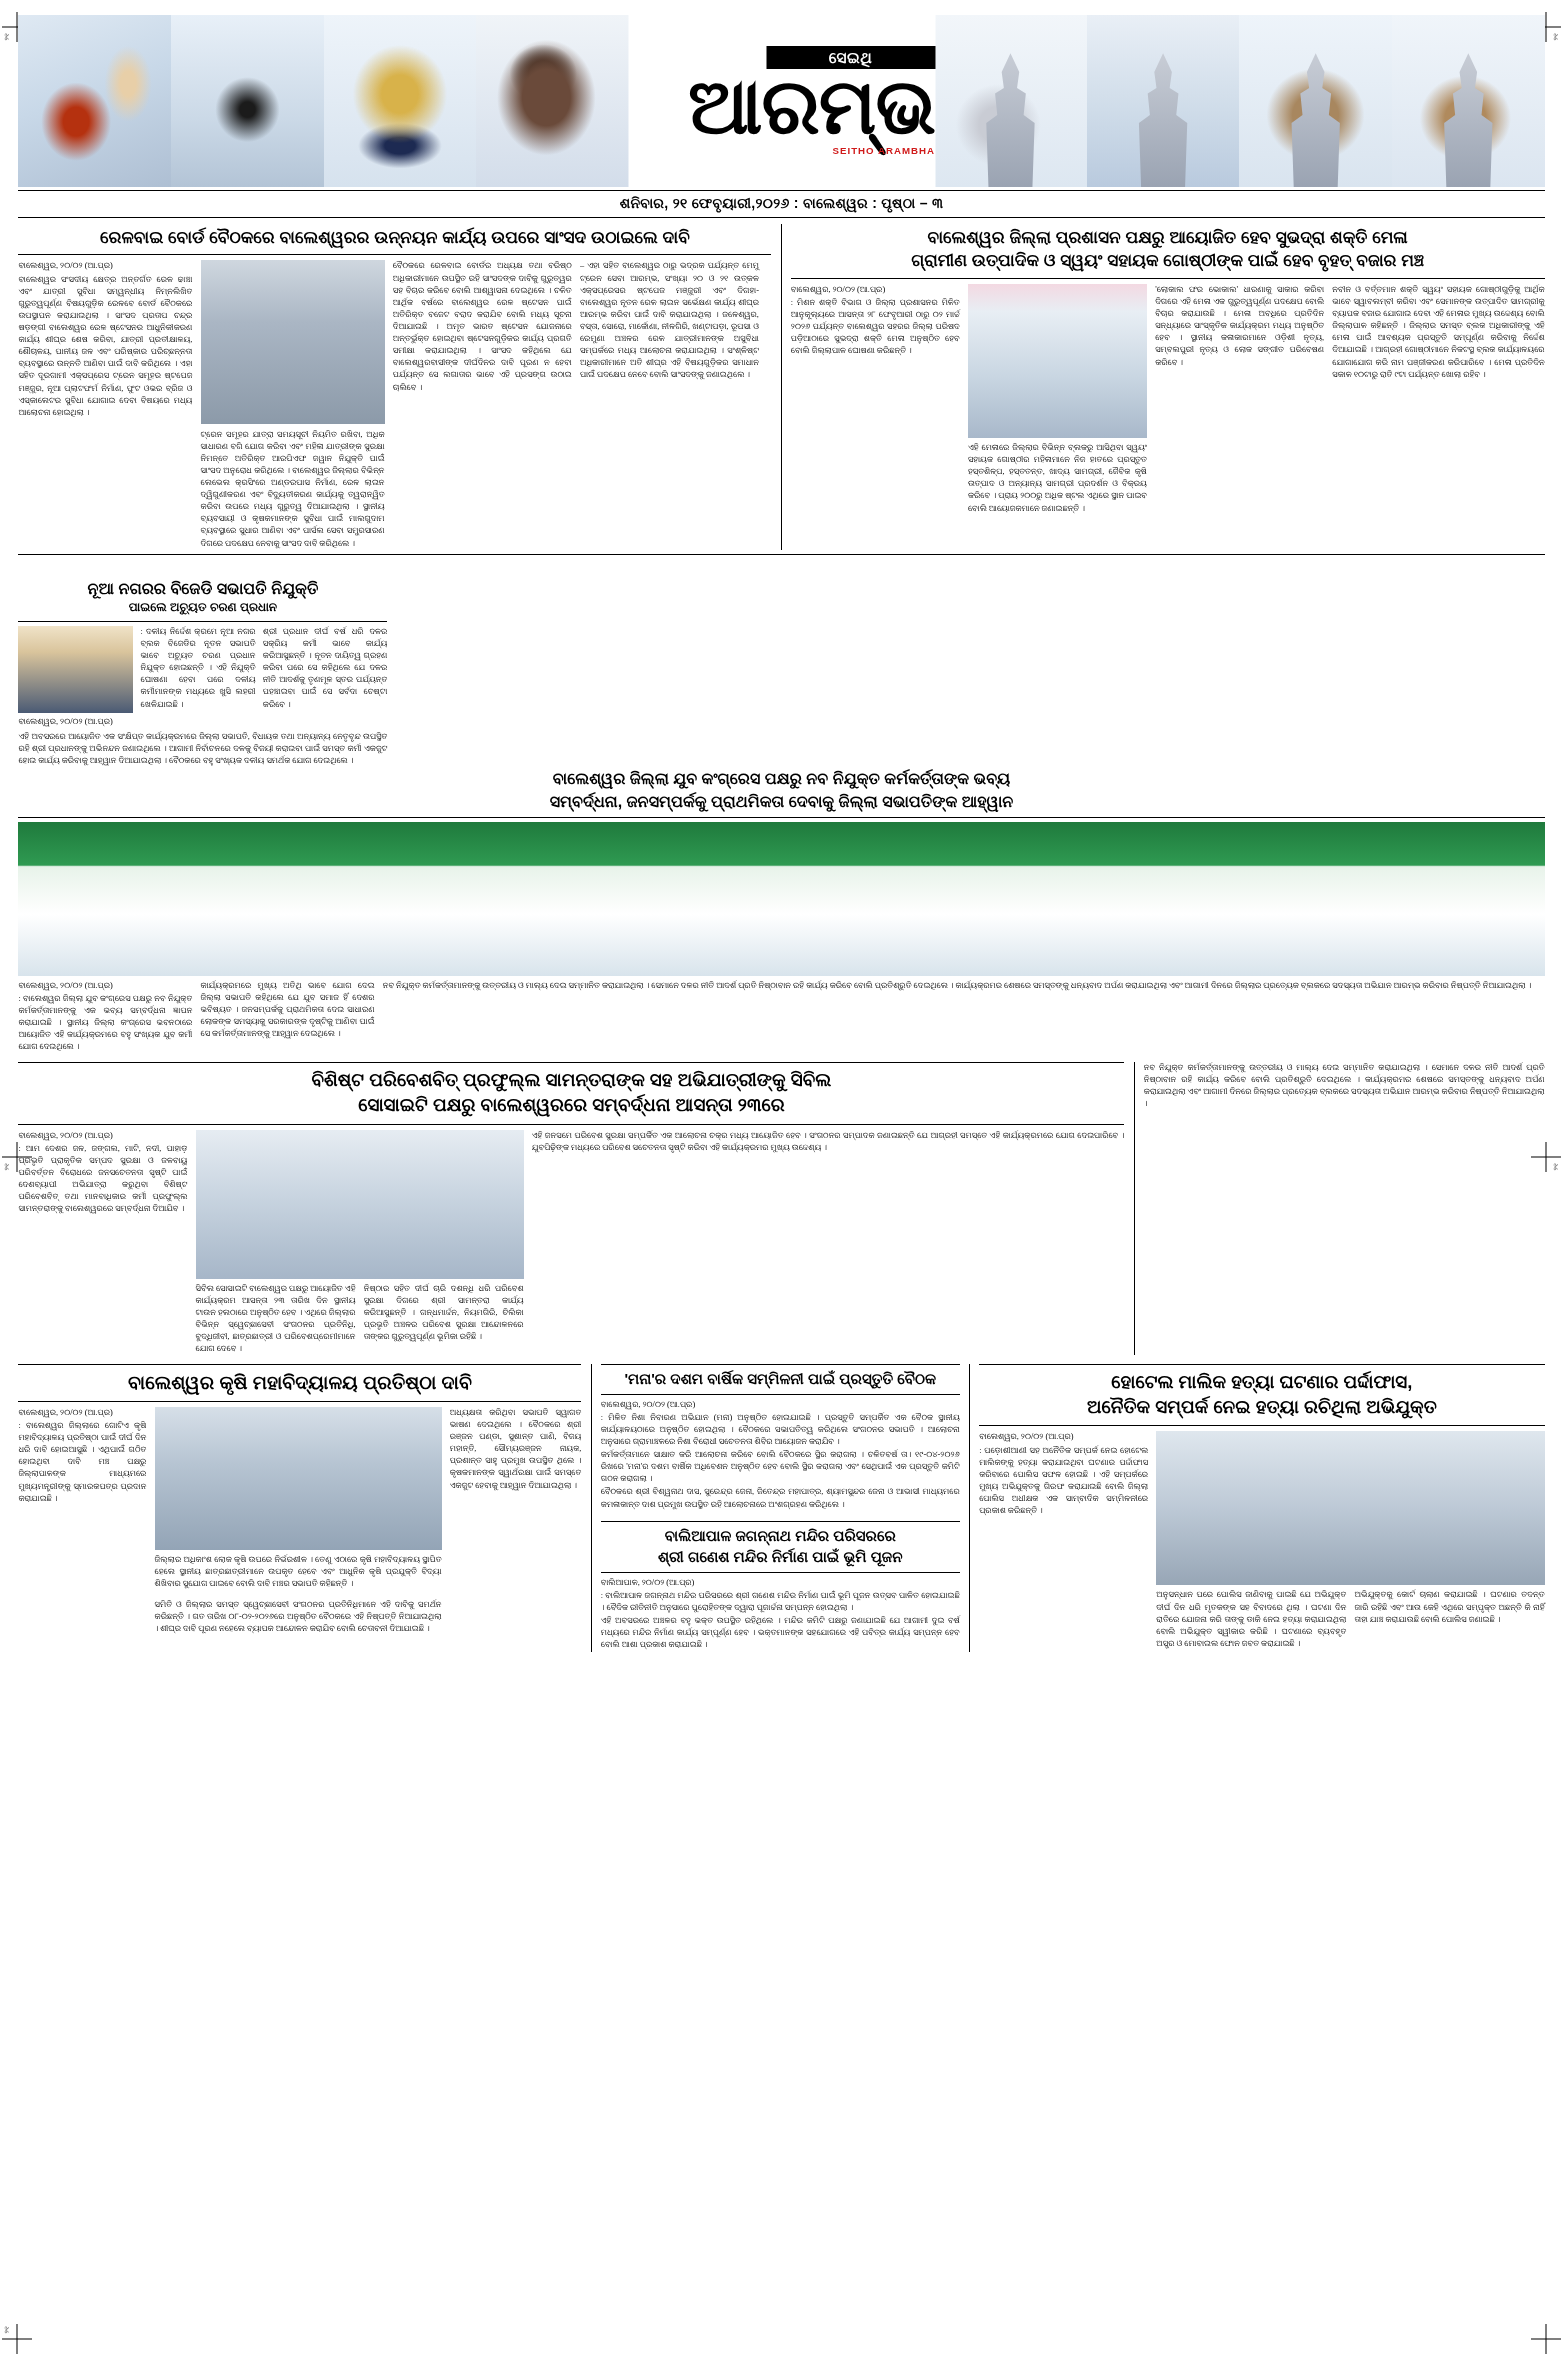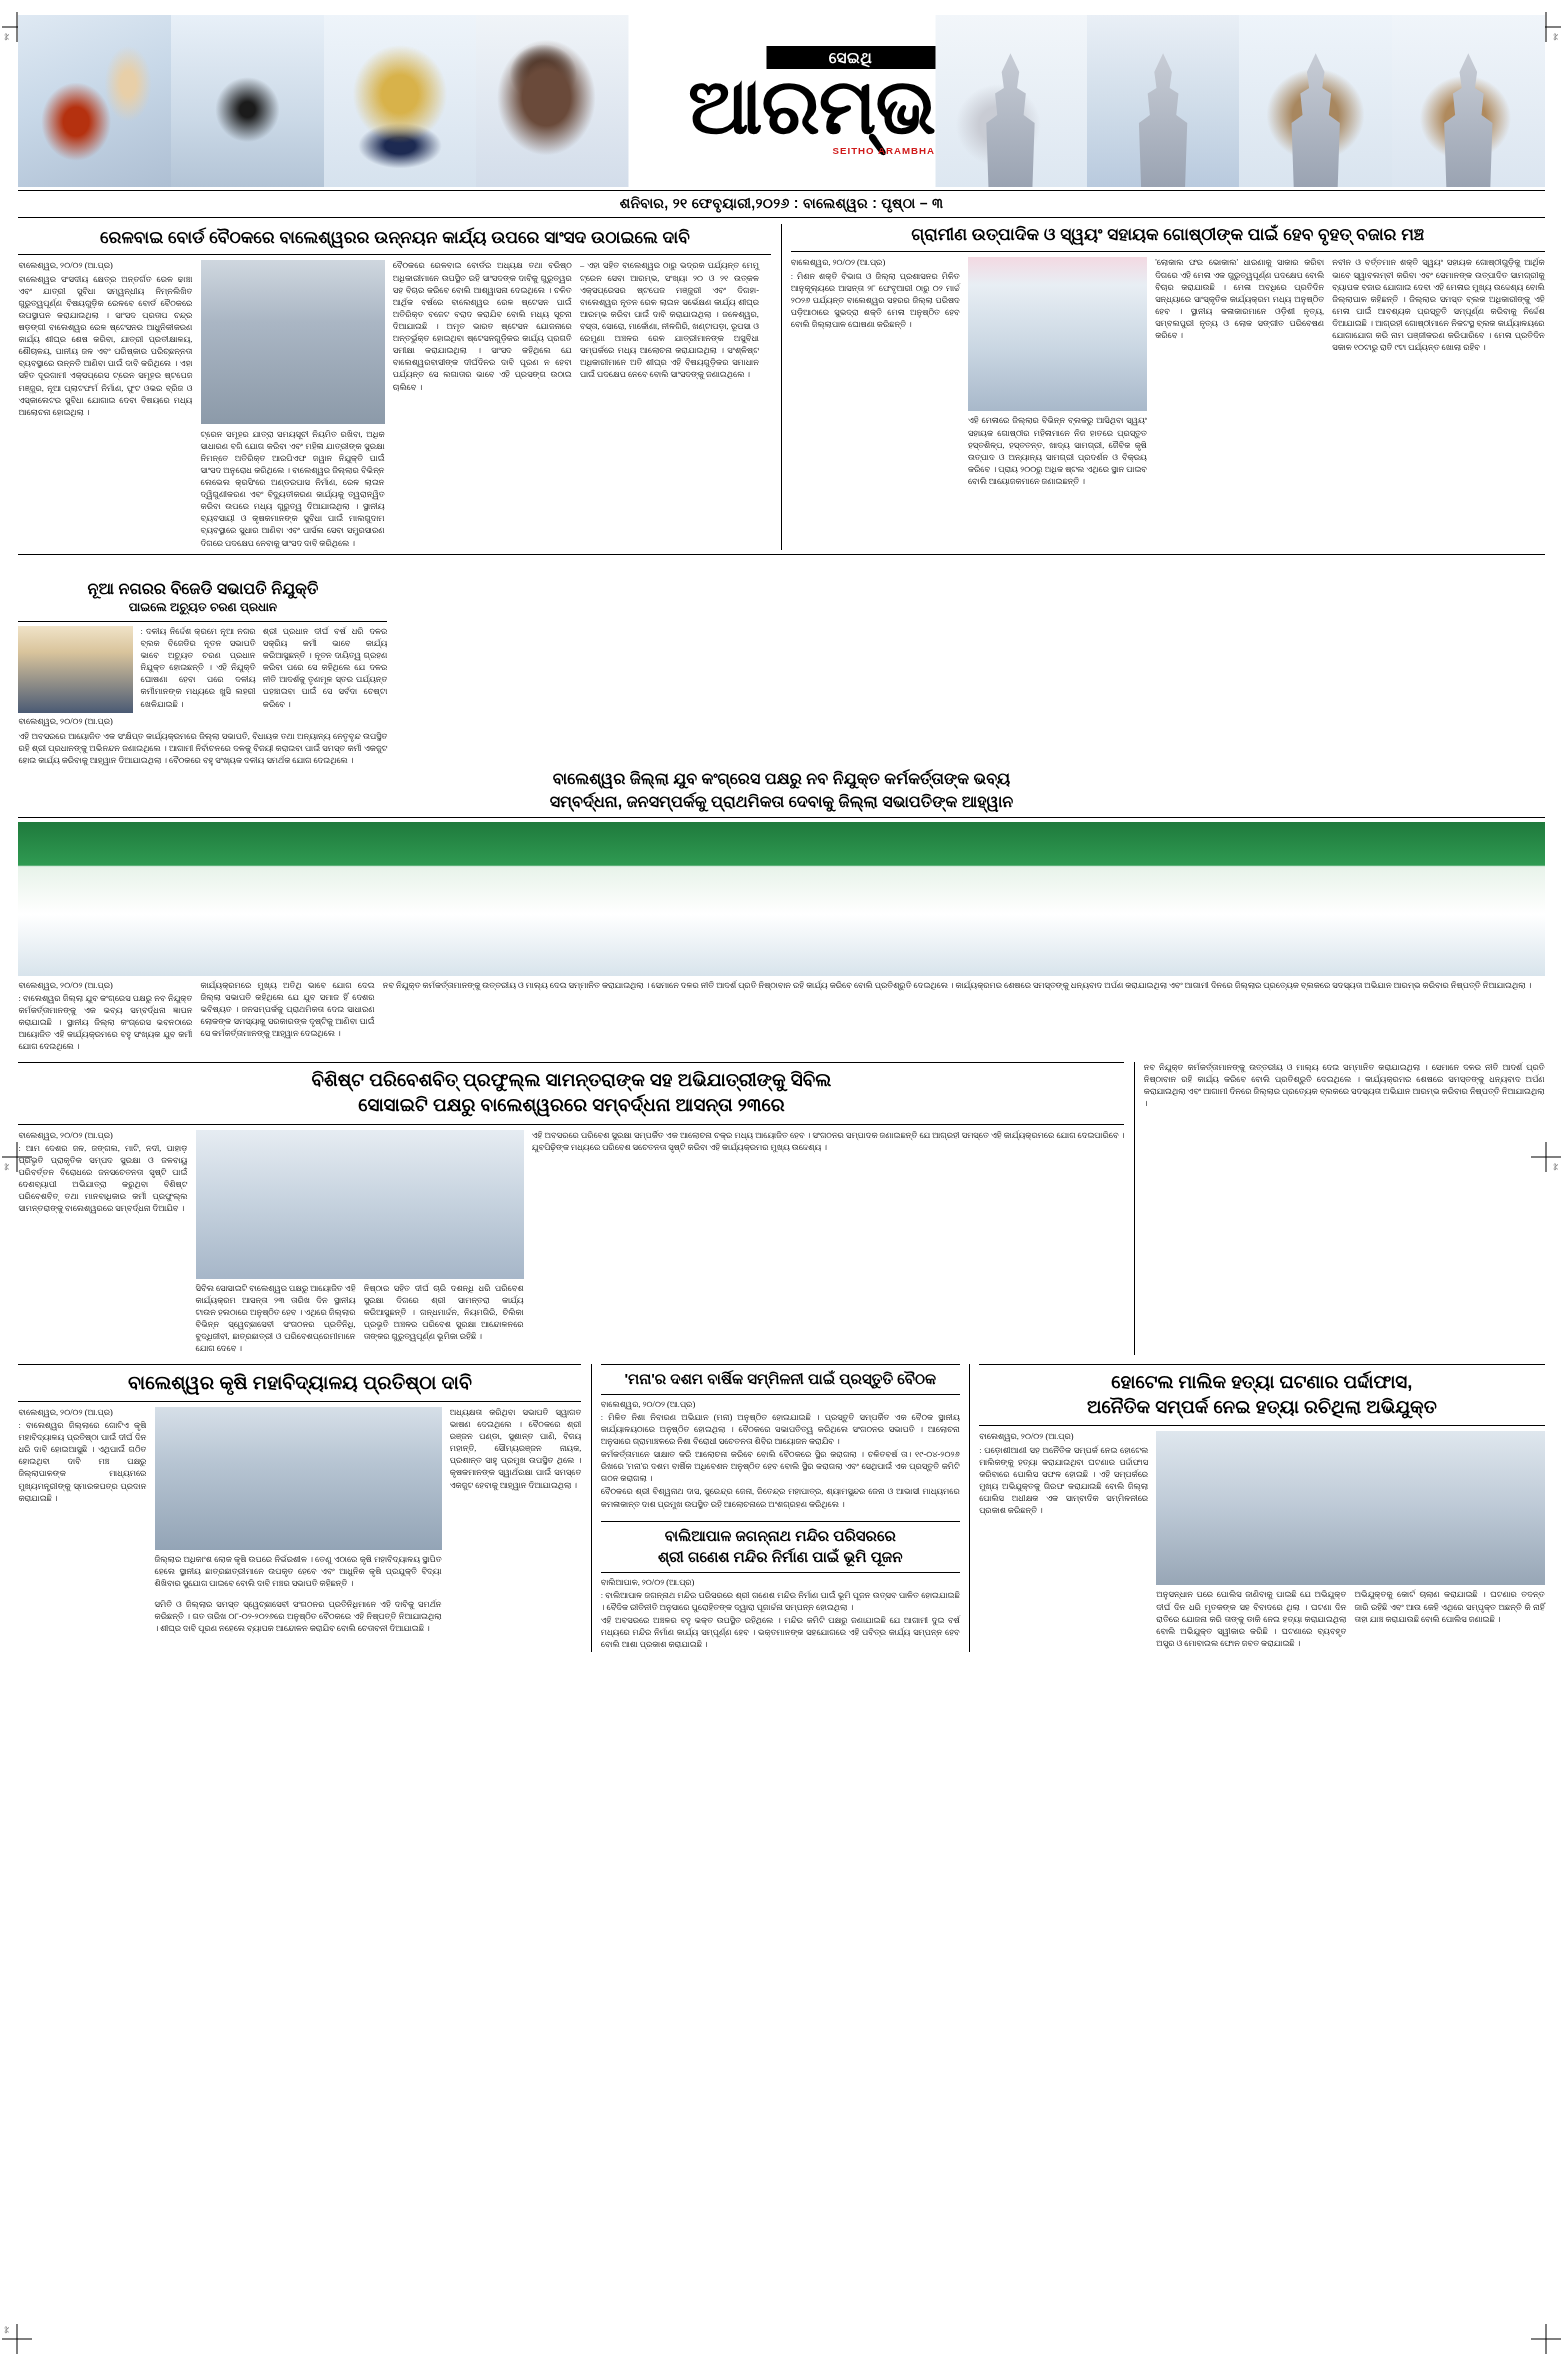--- a/index.html
+++ b/index.html
@@ -264,20 +264,21 @@
           <div class="body">– ଏହା ସହିତ ବାଲେଶ୍ୱର ଠାରୁ ଭଦ୍ରକ ପର୍ଯ୍ୟନ୍ତ ମେମୁ ଟ୍ରେନ ସେବା ଆରମ୍ଭ, ସଂଖ୍ୟା ୨୦ ଓ ୨୧ ଉତ୍କଳ ଏକ୍ସପ୍ରେସର ଷ୍ଟପେଜ ମଞ୍ଜୁରୀ ଏବଂ ଦିଗହା-ବାଲେଶ୍ୱର ନୂତନ ରେଳ ଲାଇନ ସର୍ଭେକ୍ଷଣ କାର୍ଯ୍ୟ ଶୀଘ୍ର ଆରମ୍ଭ କରିବା ପାଇଁ ଦାବି କରାଯାଇଥିଲା । ଜଳେଶ୍ୱର, ବସ୍ତା, ସୋରୋ, ମାର୍କୋଣା, ନୀଳଗିରି, ଖଣ୍ଟାପଡ଼ା, ରୂପସା ଓ ରେମୁଣା ଅଞ୍ଚଳର ରେଳ ଯାତ୍ରୀମାନଙ୍କ ଅସୁବିଧା ସମ୍ପର୍କରେ ମଧ୍ୟ ଆଲୋଚନା କରାଯାଇଥିଲା । ସଂଶ୍ଳିଷ୍ଟ ଅଧିକାରୀମାନେ ଅତି ଶୀଘ୍ର ଏହି ବିଷୟଗୁଡ଼ିକର ସମାଧାନ ପାଇଁ ପଦକ୍ଷେପ ନେବେ ବୋଲି ସାଂସଦଙ୍କୁ ଜଣାଇଥିଲେ ।</div>
         </div>
       </div>
     </div>
 
     <div style="width:9.2px;"></div>
     <div style="width:1px; background:#000;"></div>
     <div style="width:9.2px;"></div>
 
     <div style="flex:1;">
+      <div class="hl" style="font-size:17px; padding:3.1px 2px 1px;">ବାଲେଶ୍ୱର ଜିଲ୍ଲା ପ୍ରଶାସନ ପକ୍ଷରୁ ଆୟୋଜିତ ହେବ ସୁଭଦ୍ରା ଶକ୍ତି ମେଳା</div>
       <div class="hl rule-b" style="font-size:17px; padding:0 2px 5.1px;">ଗ୍ରାମୀଣ ଉତ୍ପାଦିକ ଓ ସ୍ୱୟଂ ସହାୟକ ଗୋଷ୍ଠୀଙ୍କ ପାଇଁ ହେବ ବୃହତ୍ ବଜାର ମଞ୍ଚ</div>
 
       <div style="display:flex; gap:8.2px; margin-top:5.1px;">
         <div style="width:169px;">
           <div class="body">
             <p>ବାଲେଶ୍ୱର, ୨୦/୦୨ (ଆ.ପ୍ର)</p>
             <p>: ମିଶନ ଶକ୍ତି ବିଭାଗ ଓ ଜିଲ୍ଲା ପ୍ରଶାସନର ମିଳିତ ଆନୁକୂଲ୍ୟରେ ଆସନ୍ତା ୨୮ ଫେବୃଆରୀ ଠାରୁ ୦୨ ମାର୍ଚ୍ଚ ୨୦୨୬ ପର୍ଯ୍ୟନ୍ତ ବାଲେଶ୍ୱର ସହରର ଜିଲ୍ଲା ପରିଷଦ ପଡ଼ିଆଠାରେ ସୁଭଦ୍ରା ଶକ୍ତି ମେଳା ଅନୁଷ୍ଠିତ ହେବ ବୋଲି ଜିଲ୍ଲାପାଳ ଘୋଷଣା କରିଛନ୍ତି ।</p>
           </div>
         </div>
         <div style="width:179px;">
@@ -370,21 +371,21 @@
           <div style="width:328px;">
             <div class="photo p-civil" style="width:100%; height:149px; margin-bottom:4.1px;">
                 <span class="g"></span>
               </div>
             <div style="display:flex; gap:8.2px;">
               <div style="flex:1;" class="body">ସିବିଲ ସୋସାଇଟି ବାଲେଶ୍ୱର ପକ୍ଷରୁ ଆୟୋଜିତ ଏହି କାର୍ଯ୍ୟକ୍ରମ ଆସନ୍ତା ୨୩ ତାରିଖ ଦିନ ସ୍ଥାନୀୟ ଟାଉନ ହଲଠାରେ ଅନୁଷ୍ଠିତ ହେବ । ଏଥିରେ ଜିଲ୍ଲାର ବିଭିନ୍ନ ସ୍ୱେଚ୍ଛାସେବୀ ସଂଗଠନର ପ୍ରତିନିଧି, ବୁଦ୍ଧିଜୀବୀ, ଛାତ୍ରଛାତ୍ରୀ ଓ ପରିବେଶପ୍ରେମୀମାନେ ଯୋଗ ଦେବେ ।</div>
               <div style="flex:1;" class="body">ନିଷ୍ଠାର ସହିତ ଦୀର୍ଘ ଚାରି ଦଶନ୍ଧି ଧରି ପରିବେଶ ସୁରକ୍ଷା ଦିଗରେ ଶ୍ରୀ ସାମନ୍ତରା କାର୍ଯ୍ୟ କରିଆସୁଛନ୍ତି । ଗନ୍ଧମାର୍ଦ୍ଦନ, ନିୟମଗିରି, ଚିଲିକା ପ୍ରଭୃତି ଅଞ୍ଚଳର ପରିବେଶ ସୁରକ୍ଷା ଆନ୍ଦୋଳନରେ ତାଙ୍କର ଗୁରୁତ୍ୱପୂର୍ଣ୍ଣ ଭୂମିକା ରହିଛି ।</div>
             </div>
           </div>
           <div style="flex:1;">
-            <div class="body">ଏହି ଅବସରରେ ପରିବେଶ ସୁରକ୍ଷା ସମ୍ପର୍କିତ ଏକ ଆଲୋଚନା ଚକ୍ର ମଧ୍ୟ ଆୟୋଜିତ ହେବ । ସଂଗଠନର ସମ୍ପାଦକ ଜଣାଇଛନ୍ତି ଯେ ଆଗ୍ରହୀ ସମସ୍ତେ ଏହି କାର୍ଯ୍ୟକ୍ରମରେ ଯୋଗ ଦେଇପାରିବେ । ଯୁବପିଢ଼ିଙ୍କ ମଧ୍ୟରେ ପରିବେଶ ସଚେତନତା ସୃଷ୍ଟି କରିବା ଏହି କାର୍ଯ୍ୟକ୍ରମର ମୁଖ୍ୟ ଉଦ୍ଦେଶ୍ୟ ।</div>
+            <div class="body">ଏହି ଜନସମେ ପରିବେଶ ସୁରକ୍ଷା ସମ୍ପର୍କିତ ଏକ ଆଲୋଚନା ଚକ୍ର ମଧ୍ୟ ଆୟୋଜିତ ହେବ । ସଂଗଠନର ସମ୍ପାଦକ ଜଣାଇଛନ୍ତି ଯେ ଆଗ୍ରହୀ ସମସ୍ତେ ଏହି କାର୍ଯ୍ୟକ୍ରମରେ ଯୋଗ ଦେଇପାରିବେ । ଯୁବପିଢ଼ିଙ୍କ ମଧ୍ୟରେ ପରିବେଶ ସଚେତନତା ସୃଷ୍ଟି କରିବା ଏହି କାର୍ଯ୍ୟକ୍ରମର ମୁଖ୍ୟ ଉଦ୍ଦେଶ୍ୟ ।</div>
           </div>
         </div>
       </div>
 
       <div style="width:9.2px;"></div>
       <div style="width:1px; background:#000;"></div>
       <div style="width:9.2px;"></div>
 
       <div style="flex:1;">
         <div class="body">ନବ ନିଯୁକ୍ତ କର୍ମକର୍ତ୍ତାମାନଙ୍କୁ ଉତ୍ତରୀୟ ଓ ମାଲ୍ୟ ଦେଇ ସମ୍ମାନିତ କରାଯାଇଥିଲା । ସେମାନେ ଦଳର ନୀତି ଆଦର୍ଶ ପ୍ରତି ନିଷ୍ଠାବାନ ରହି କାର୍ଯ୍ୟ କରିବେ ବୋଲି ପ୍ରତିଶ୍ରୁତି ଦେଇଥିଲେ । କାର୍ଯ୍ୟକ୍ରମର ଶେଷରେ ସମସ୍ତଙ୍କୁ ଧନ୍ୟବାଦ ଅର୍ପଣ କରାଯାଇଥିଲା ଏବଂ ଆଗାମୀ ଦିନରେ ଜିଲ୍ଲାର ପ୍ରତ୍ୟେକ ବ୍ଲକରେ ସଦସ୍ୟତା ଅଭିଯାନ ଆରମ୍ଭ କରିବାର ନିଷ୍ପତ୍ତି ନିଆଯାଇଥିଲା ।</div>

